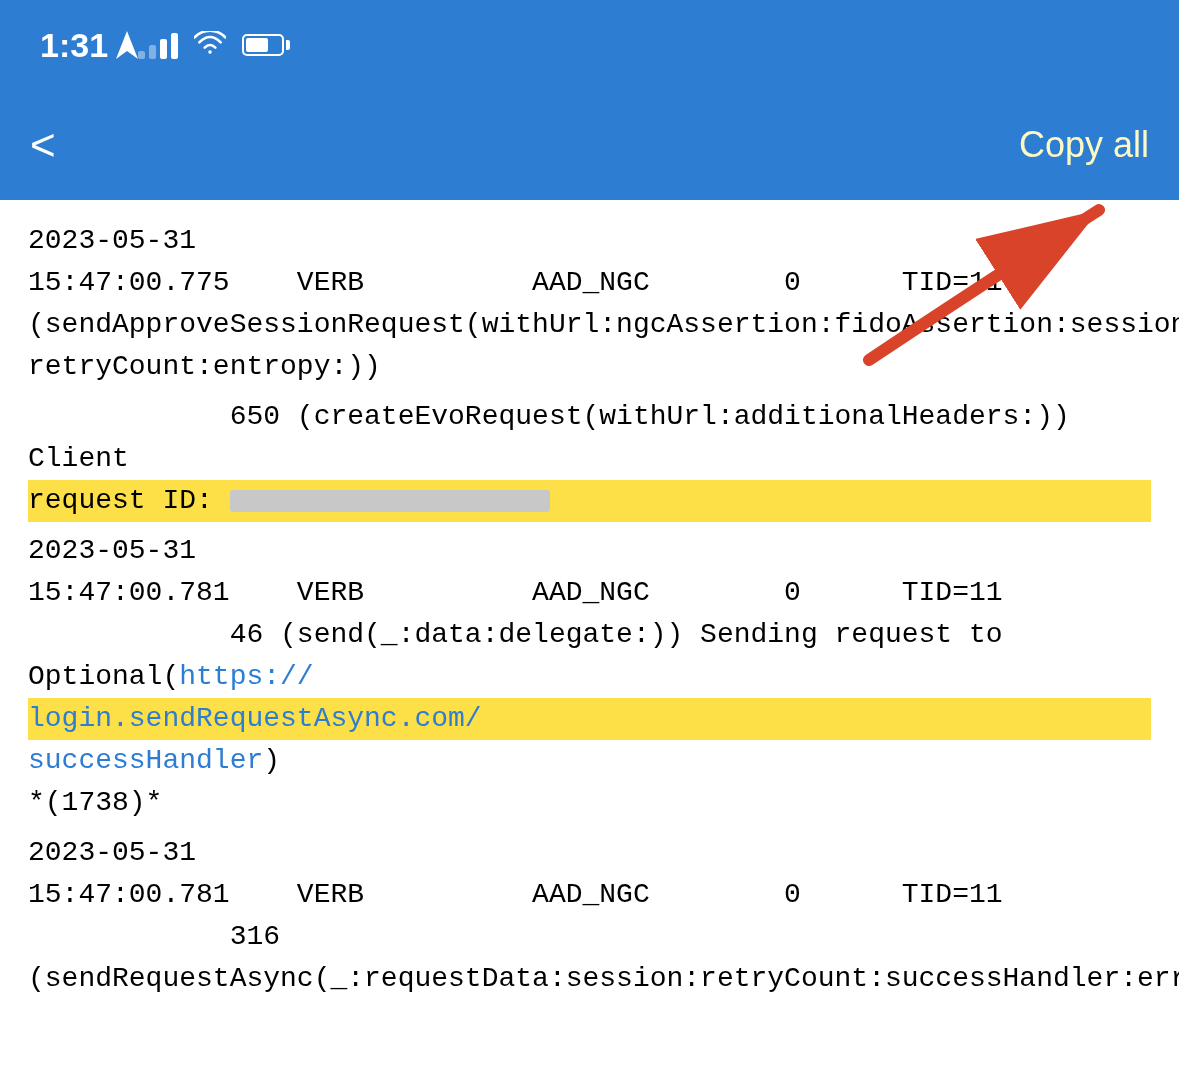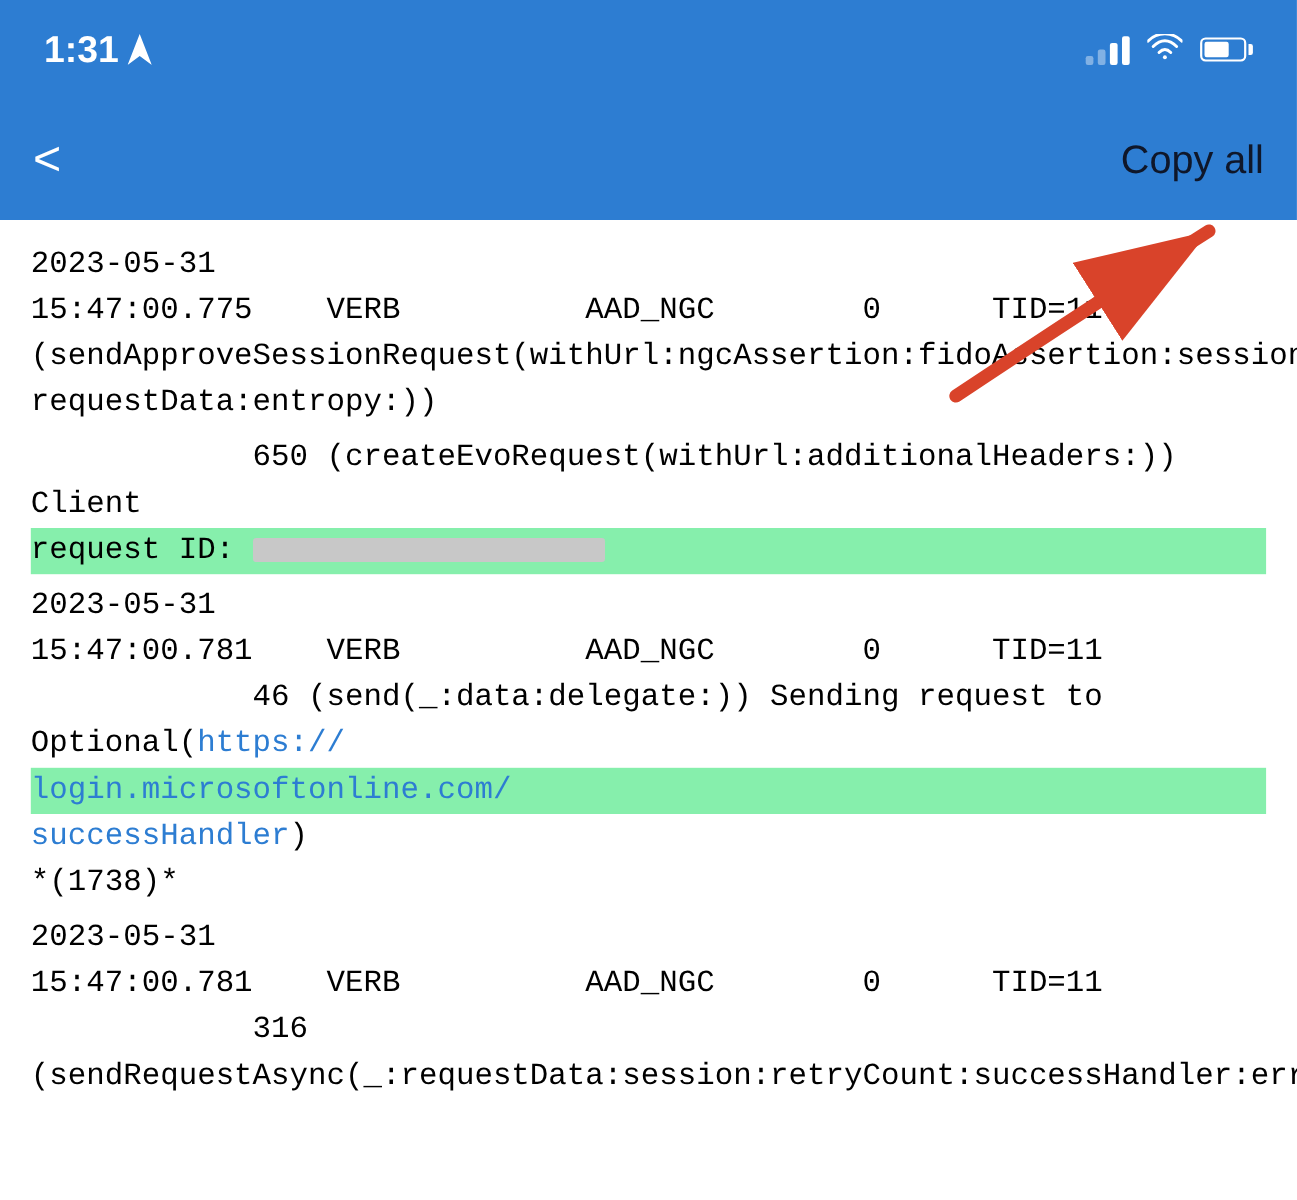--- a/index.html
+++ b/index.html
@@ -12,21 +12,20 @@
       background: #fff;
       overflow-x: hidden;
     }
 
     
     .status-bar {
       background: #2d7dd2;
       height: 90px;
       display: flex;
       align-items: center;
-      justify-content: space-between;
       padding: 0 40px;
     }
 
     .status-time {
       color: #fff;
       font-size: 34px;
       font-weight: 600;
       display: flex;
       align-items: center;
       gap: 8px;
@@ -114,21 +113,21 @@
       position: absolute;
       left: 50%;
       transform: translateX(-50%);
       color: #fff;
       font-size: 38px;
       font-weight: 700;
     }
 
     .copy-all-btn {
       margin-left: auto;
-      color: #0f172a;
+      color: #fef9c3;
       font-size: 36px;
       font-weight: 400;
       cursor: pointer;
       padding: 10px 0 10px 20px;
     }
 
     
     .content {
       background: #fff;
       padding: 20px 28px;
@@ -145,21 +144,21 @@
 
     .log-line {
       display: block;
     }
 
     .link-text {
       color: #2d7dd2;
     }
 
     .highlight-row {
-      background: #86efac;
+      background: #fde047;
     }
 
     
     .redacted {
       display: inline-block;
       background: #c8c8c8;
       height: 22px;
       width: 320px;
       vertical-align: middle;
       border-radius: 3px;
@@ -230,32 +229,32 @@
       <path d="M 80 240 Q 200 160 310 90" stroke="#d9432a" stroke-width="12" fill="none" marker-end="url(#arrowhead)" stroke-linecap="round"></path>
     </svg>
   </div>
 </div>
 
 <div class="content">
 
   <div class="log-entry">
     <span class="log-line">2023-05-31 15:47:00.775&nbsp;&nbsp;&nbsp;&nbsp;VERB&nbsp;&nbsp;&nbsp;&nbsp;&nbsp;&nbsp;&nbsp;&nbsp;&nbsp;&nbsp;AAD_NGC&nbsp;&nbsp;&nbsp;&nbsp;&nbsp;&nbsp;&nbsp;&nbsp;0&nbsp;&nbsp;&nbsp;&nbsp;&nbsp;&nbsp;TID=11</span>
     <span class="log-line">(sendApproveSessionRequest(withUrl:ngcAssertion:fidoAssertion:session:us</span>
-    <span class="log-line">requestData:entropy:))</span>
+    <span class="log-line">retryCount:entropy:))</span>
   </div>
 
   <div class="log-entry">
     <span class="log-line">&nbsp;&nbsp;&nbsp;&nbsp;&nbsp;&nbsp;&nbsp;&nbsp;&nbsp;&nbsp;&nbsp;&nbsp;650 (createEvoRequest(withUrl:additionalHeaders:)) Client</span>
     <span class="log-line highlight-row">request ID:&nbsp;<span class="redacted"></span></span>
   </div>
 
   <div class="log-entry">
     <span class="log-line">2023-05-31 15:47:00.781&nbsp;&nbsp;&nbsp;&nbsp;VERB&nbsp;&nbsp;&nbsp;&nbsp;&nbsp;&nbsp;&nbsp;&nbsp;&nbsp;&nbsp;AAD_NGC&nbsp;&nbsp;&nbsp;&nbsp;&nbsp;&nbsp;&nbsp;&nbsp;0&nbsp;&nbsp;&nbsp;&nbsp;&nbsp;&nbsp;TID=11</span>
     <span class="log-line">&nbsp;&nbsp;&nbsp;&nbsp;&nbsp;&nbsp;&nbsp;&nbsp;&nbsp;&nbsp;&nbsp;&nbsp;46 (send(_:data:delegate:)) Sending request to Optional(<span class="link-text">https://</span></span>
-    <span class="log-line highlight-row"><span class="link-text">login.microsoftonline.com/</span>&nbsp;&nbsp;&nbsp;&nbsp;&nbsp;&nbsp;&nbsp;&nbsp;&nbsp;&nbsp;&nbsp;&nbsp;&nbsp;&nbsp;&nbsp;&nbsp;&nbsp;&nbsp;&nbsp;&nbsp;&nbsp;&nbsp;&nbsp;&nbsp;&nbsp;&nbsp;&nbsp;&nbsp;&nbsp;&nbsp;&nbsp;&nbsp;&nbsp;&nbsp;&nbsp;&nbsp;&nbsp;&nbsp;&nbsp;&nbsp;&nbsp;&nbsp;&nbsp;&nbsp;&nbsp;</span>
+    <span class="log-line highlight-row"><span class="link-text">login.sendRequestAsync.com/</span>&nbsp;&nbsp;&nbsp;&nbsp;&nbsp;&nbsp;&nbsp;&nbsp;&nbsp;&nbsp;&nbsp;&nbsp;&nbsp;&nbsp;&nbsp;&nbsp;&nbsp;&nbsp;&nbsp;&nbsp;&nbsp;&nbsp;&nbsp;&nbsp;&nbsp;&nbsp;&nbsp;&nbsp;&nbsp;&nbsp;&nbsp;&nbsp;&nbsp;&nbsp;&nbsp;&nbsp;&nbsp;&nbsp;&nbsp;&nbsp;&nbsp;&nbsp;&nbsp;&nbsp;&nbsp;</span>
     <span class="log-line"><span class="link-text">successHandler</span>)</span>
     <span class="log-line">*(1738)*</span>
   </div>
 
   <div class="log-entry">
     <span class="log-line">2023-05-31 15:47:00.781&nbsp;&nbsp;&nbsp;&nbsp;VERB&nbsp;&nbsp;&nbsp;&nbsp;&nbsp;&nbsp;&nbsp;&nbsp;&nbsp;&nbsp;AAD_NGC&nbsp;&nbsp;&nbsp;&nbsp;&nbsp;&nbsp;&nbsp;&nbsp;0&nbsp;&nbsp;&nbsp;&nbsp;&nbsp;&nbsp;TID=11</span>
     <span class="log-line">&nbsp;&nbsp;&nbsp;&nbsp;&nbsp;&nbsp;&nbsp;&nbsp;&nbsp;&nbsp;&nbsp;&nbsp;316</span>
     <span class="log-line">(sendRequestAsync(_:requestData:session:retryCount:successHandler:error</span>
 
   </div>

